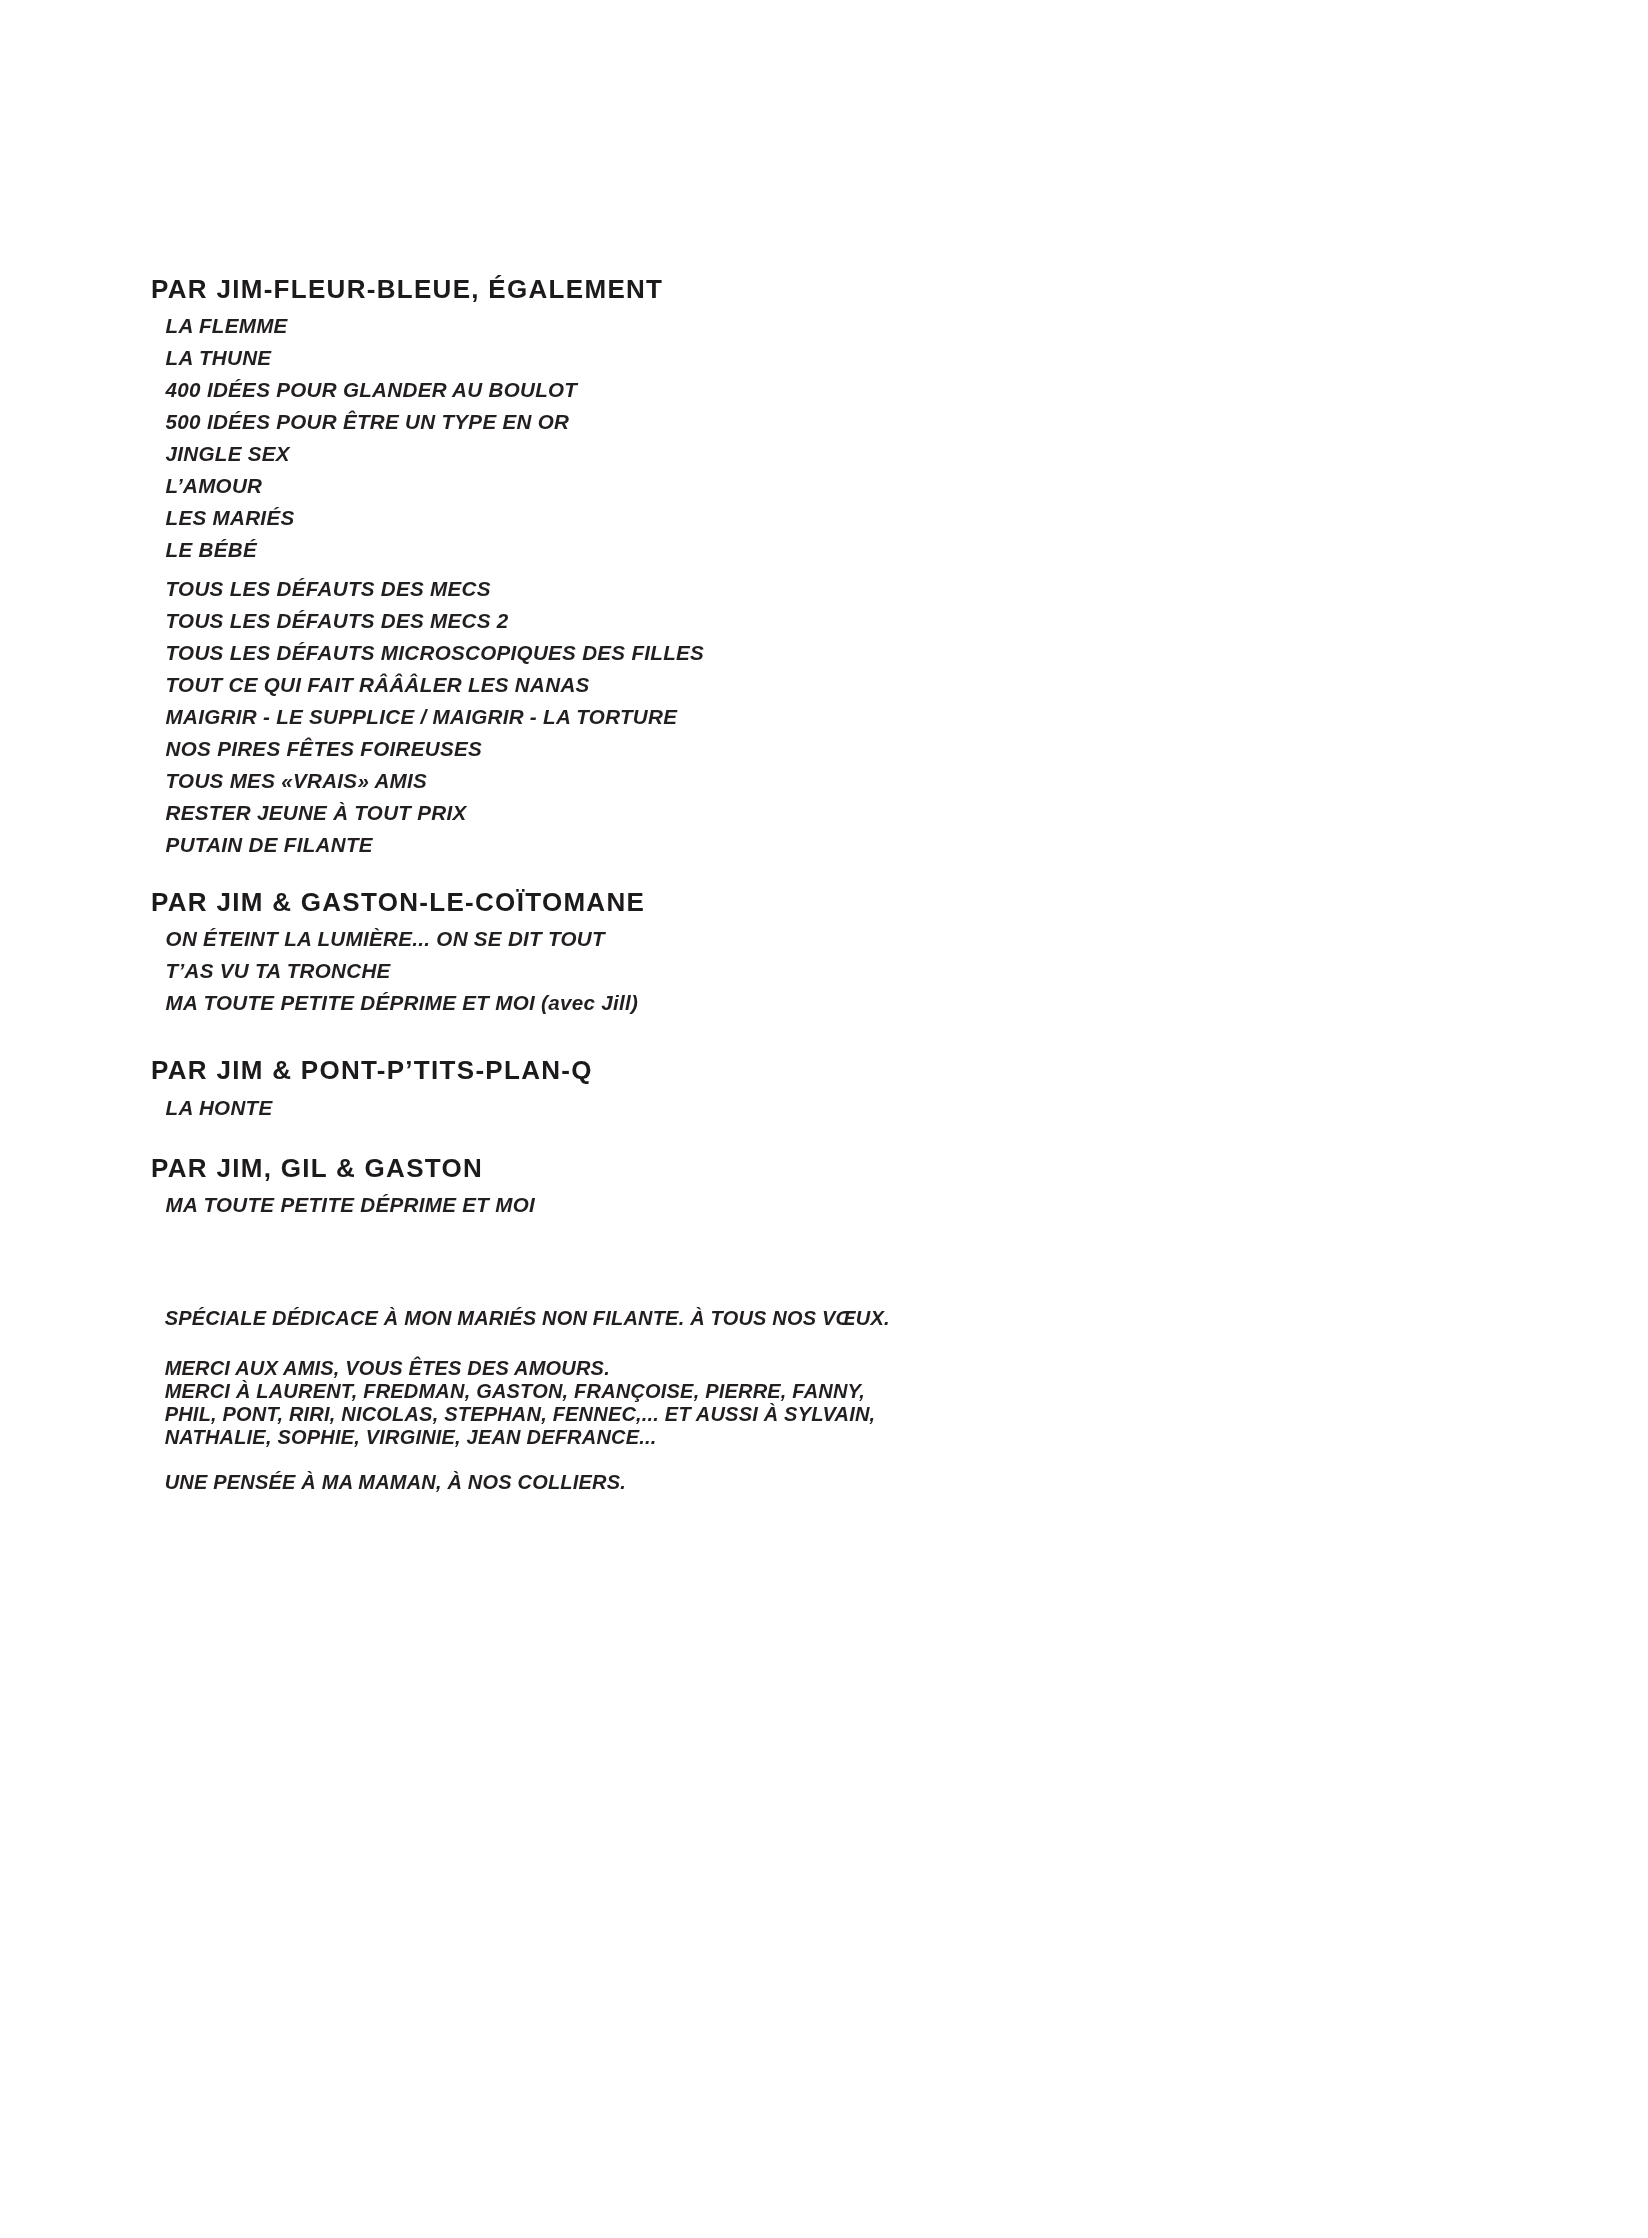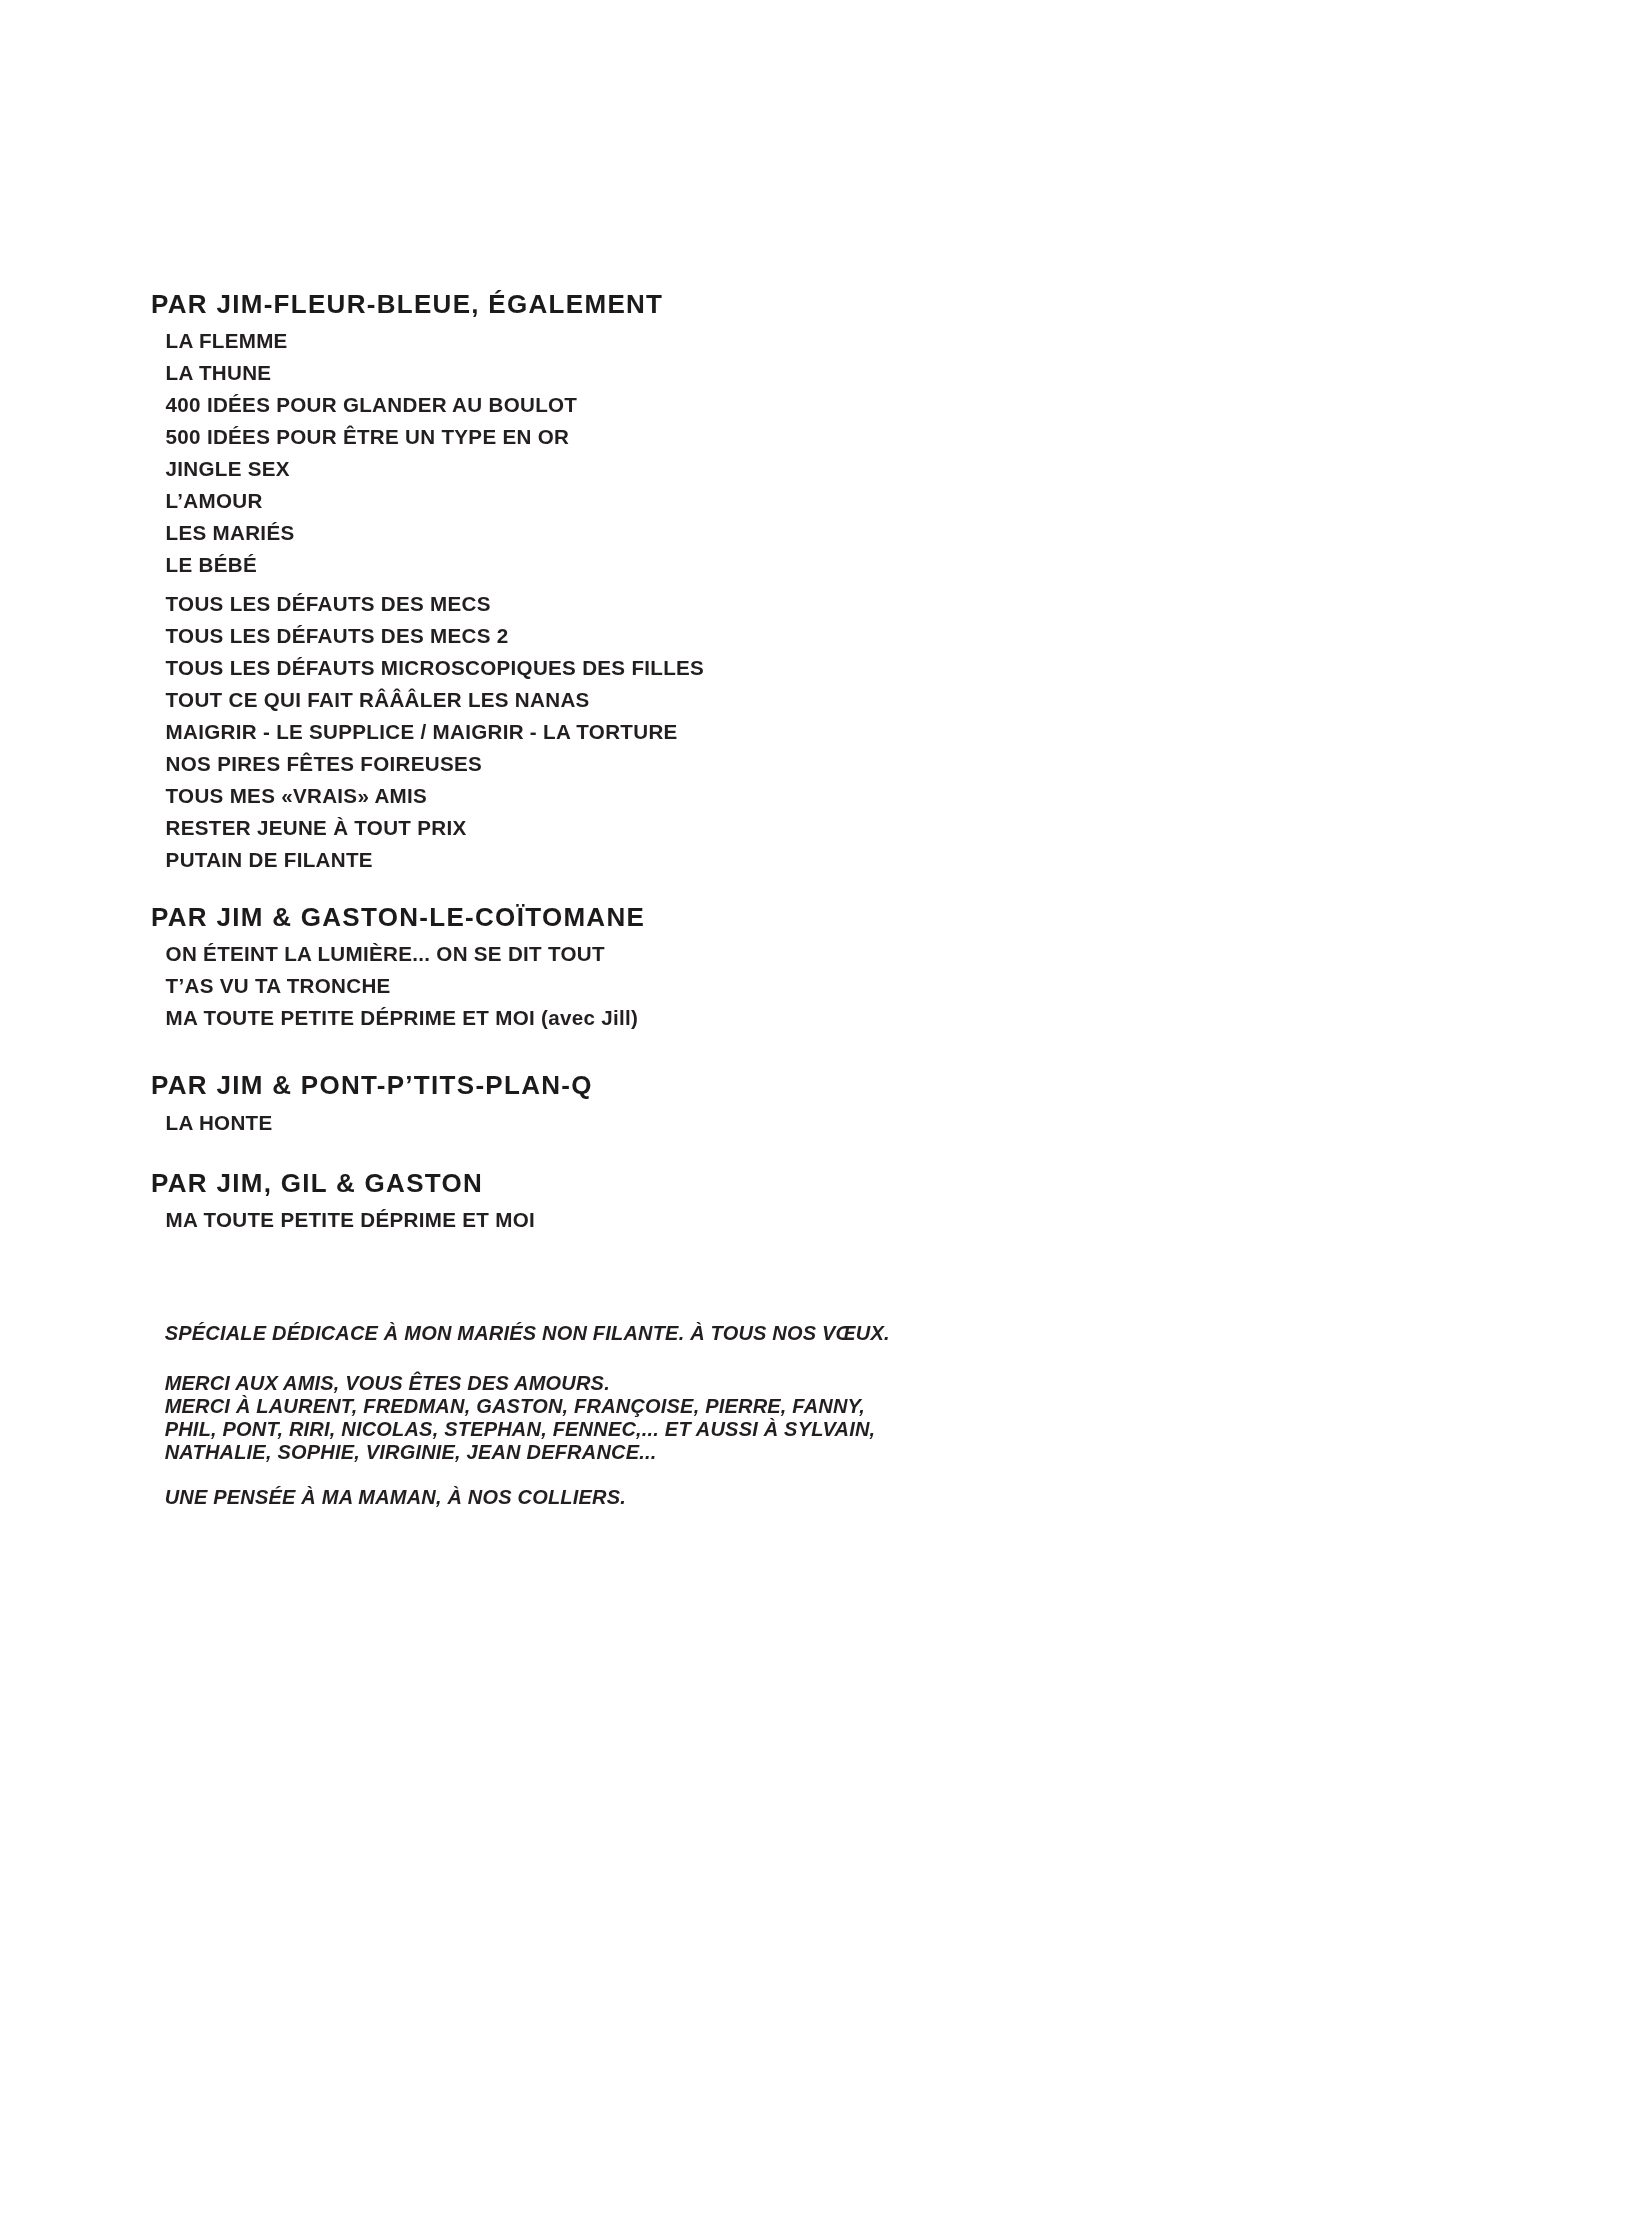--- a/index.html
+++ b/index.html
@@ -18,21 +18,20 @@
     width: 1648px;
     height: 2239px;
     background: #ffffff;
     color: #231f20;
   }
   .content {
     position: absolute;
     top: 0;
     left: 0;
     padding: 276px 0 0 151px;
-    margin-top: 15px;
   }
   .heading {
     margin: 0;
     font-size: 26px;
     line-height: 27.5px;
     font-weight: bold;
     letter-spacing: 1.3px;
     white-space: nowrap;
     color: #1d1a1b;
   }
@@ -41,20 +40,21 @@
   section.s3 .heading { margin-top: 27.5px; }
   section.s4 .heading { margin-top: 38px; }
   section.s5 .heading { margin-top: 31px; }
   .items {
     margin: 6.9px 0 0 14.6px;
   }
   .item {
     font-size: 20.6px;
     line-height: 32px;
     font-weight: bold;
+    font-style: italic;
     letter-spacing: 0.3px;
     white-space: nowrap;
     color: #231f20;
   }
   .dedication {
     margin: 86px 0 0 13.7px;
   }
   .ded-line {
     margin: 0;
     font-size: 20px;

